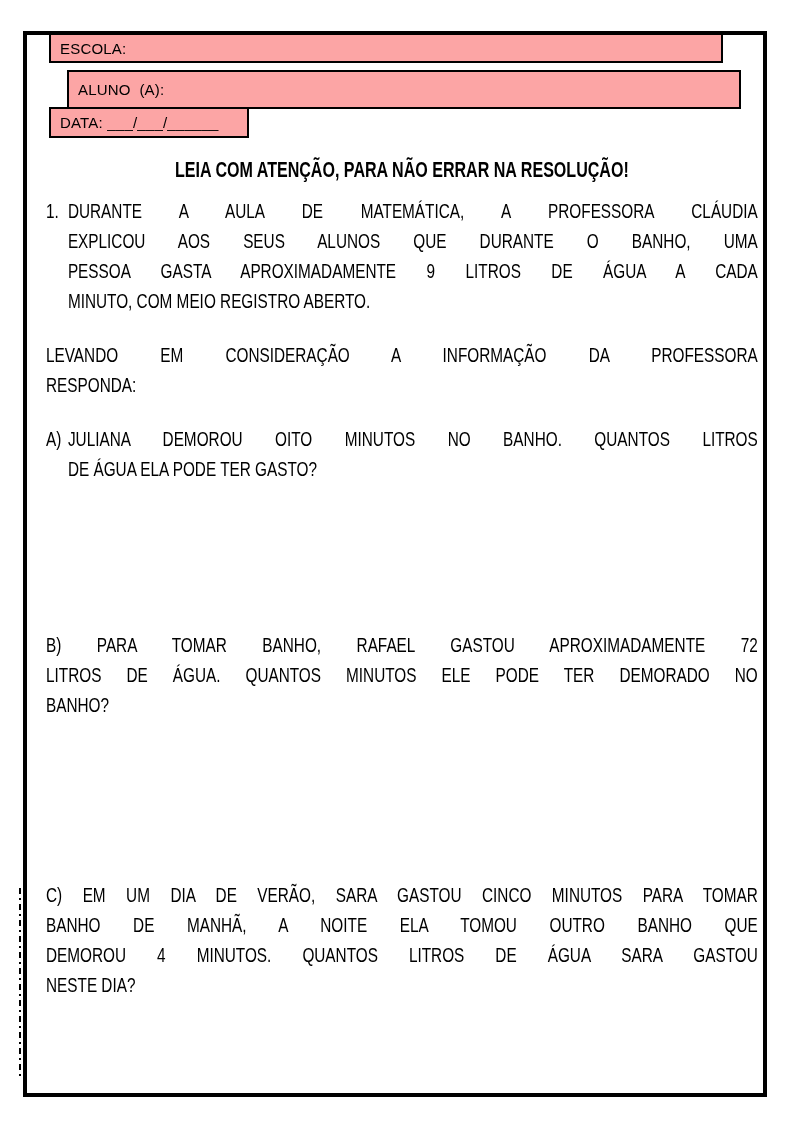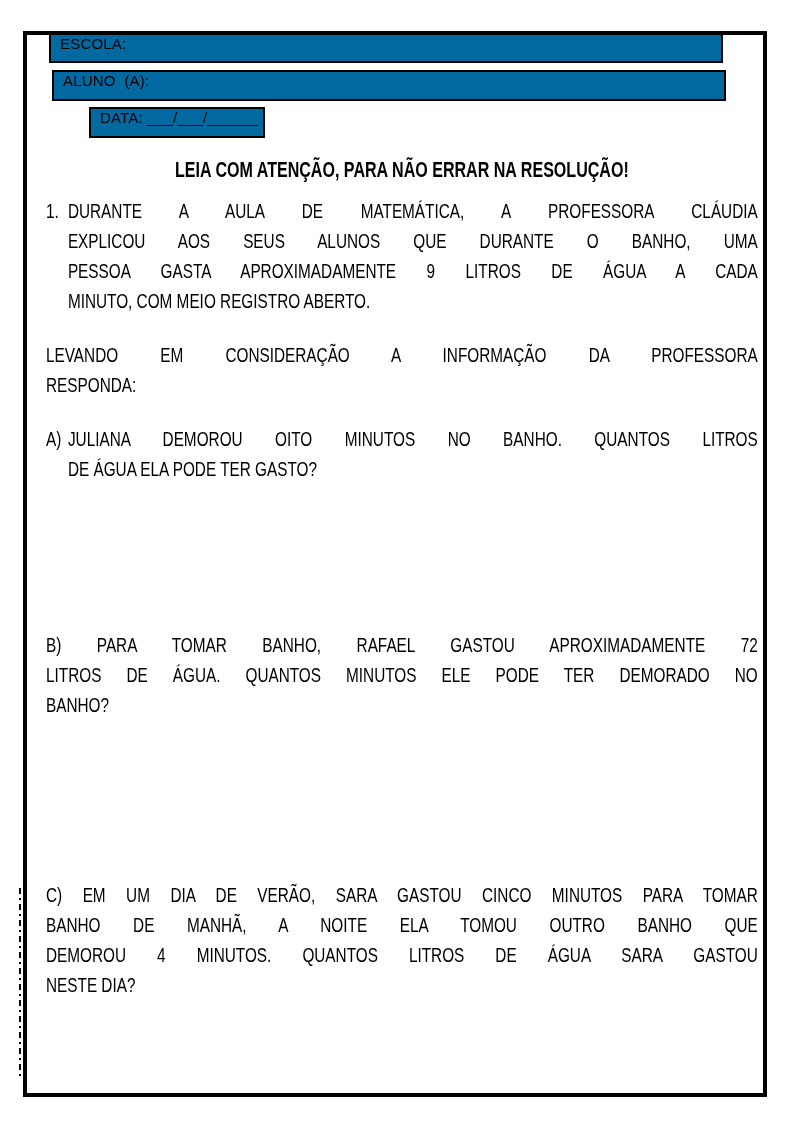--- a/index.html
+++ b/index.html
@@ -17,32 +17,33 @@
   .page-border {
     position: absolute;
     left: 23px; top: 31px;
     width: 744px; height: 1066px;
     border: 4px solid #000000;
   }
   
   .fbox {
     position: absolute;
     border: 2px solid #000000;
-    background: #0369a1;
+    background: #fca5a5;
     display: flex;
+    align-items: center;
   }
   .fbox span {
     font-size: 15px;
     letter-spacing: 0.2px;
     padding-left: 9px;
     white-space: pre;
   }
   .fbox.escola { left: 49px; top: 33px;  width: 674px; height: 30px; }
-  .fbox.aluno  { left: 52px; top: 70px;  width: 674px; height: 31px; }
-  .fbox.data   { left: 49px; top: 107px; width: 176px; height: 31px; margin-left: 40px; }
+  .fbox.aluno  { left: 67px; top: 70px;  width: 674px; height: 39px; }
+  .fbox.data   { left: 49px; top: 107px; width: 200px; height: 31px; }
   .fbox.serie  { left: 501px; top: 107px; width: 222px; height: 31px; }
 
   
   .title {
     position: absolute;
     left: 46px; top: 155px;
     width: 975px;
     transform: scaleX(0.73);
     transform-origin: 0 0;
     text-align: center;

